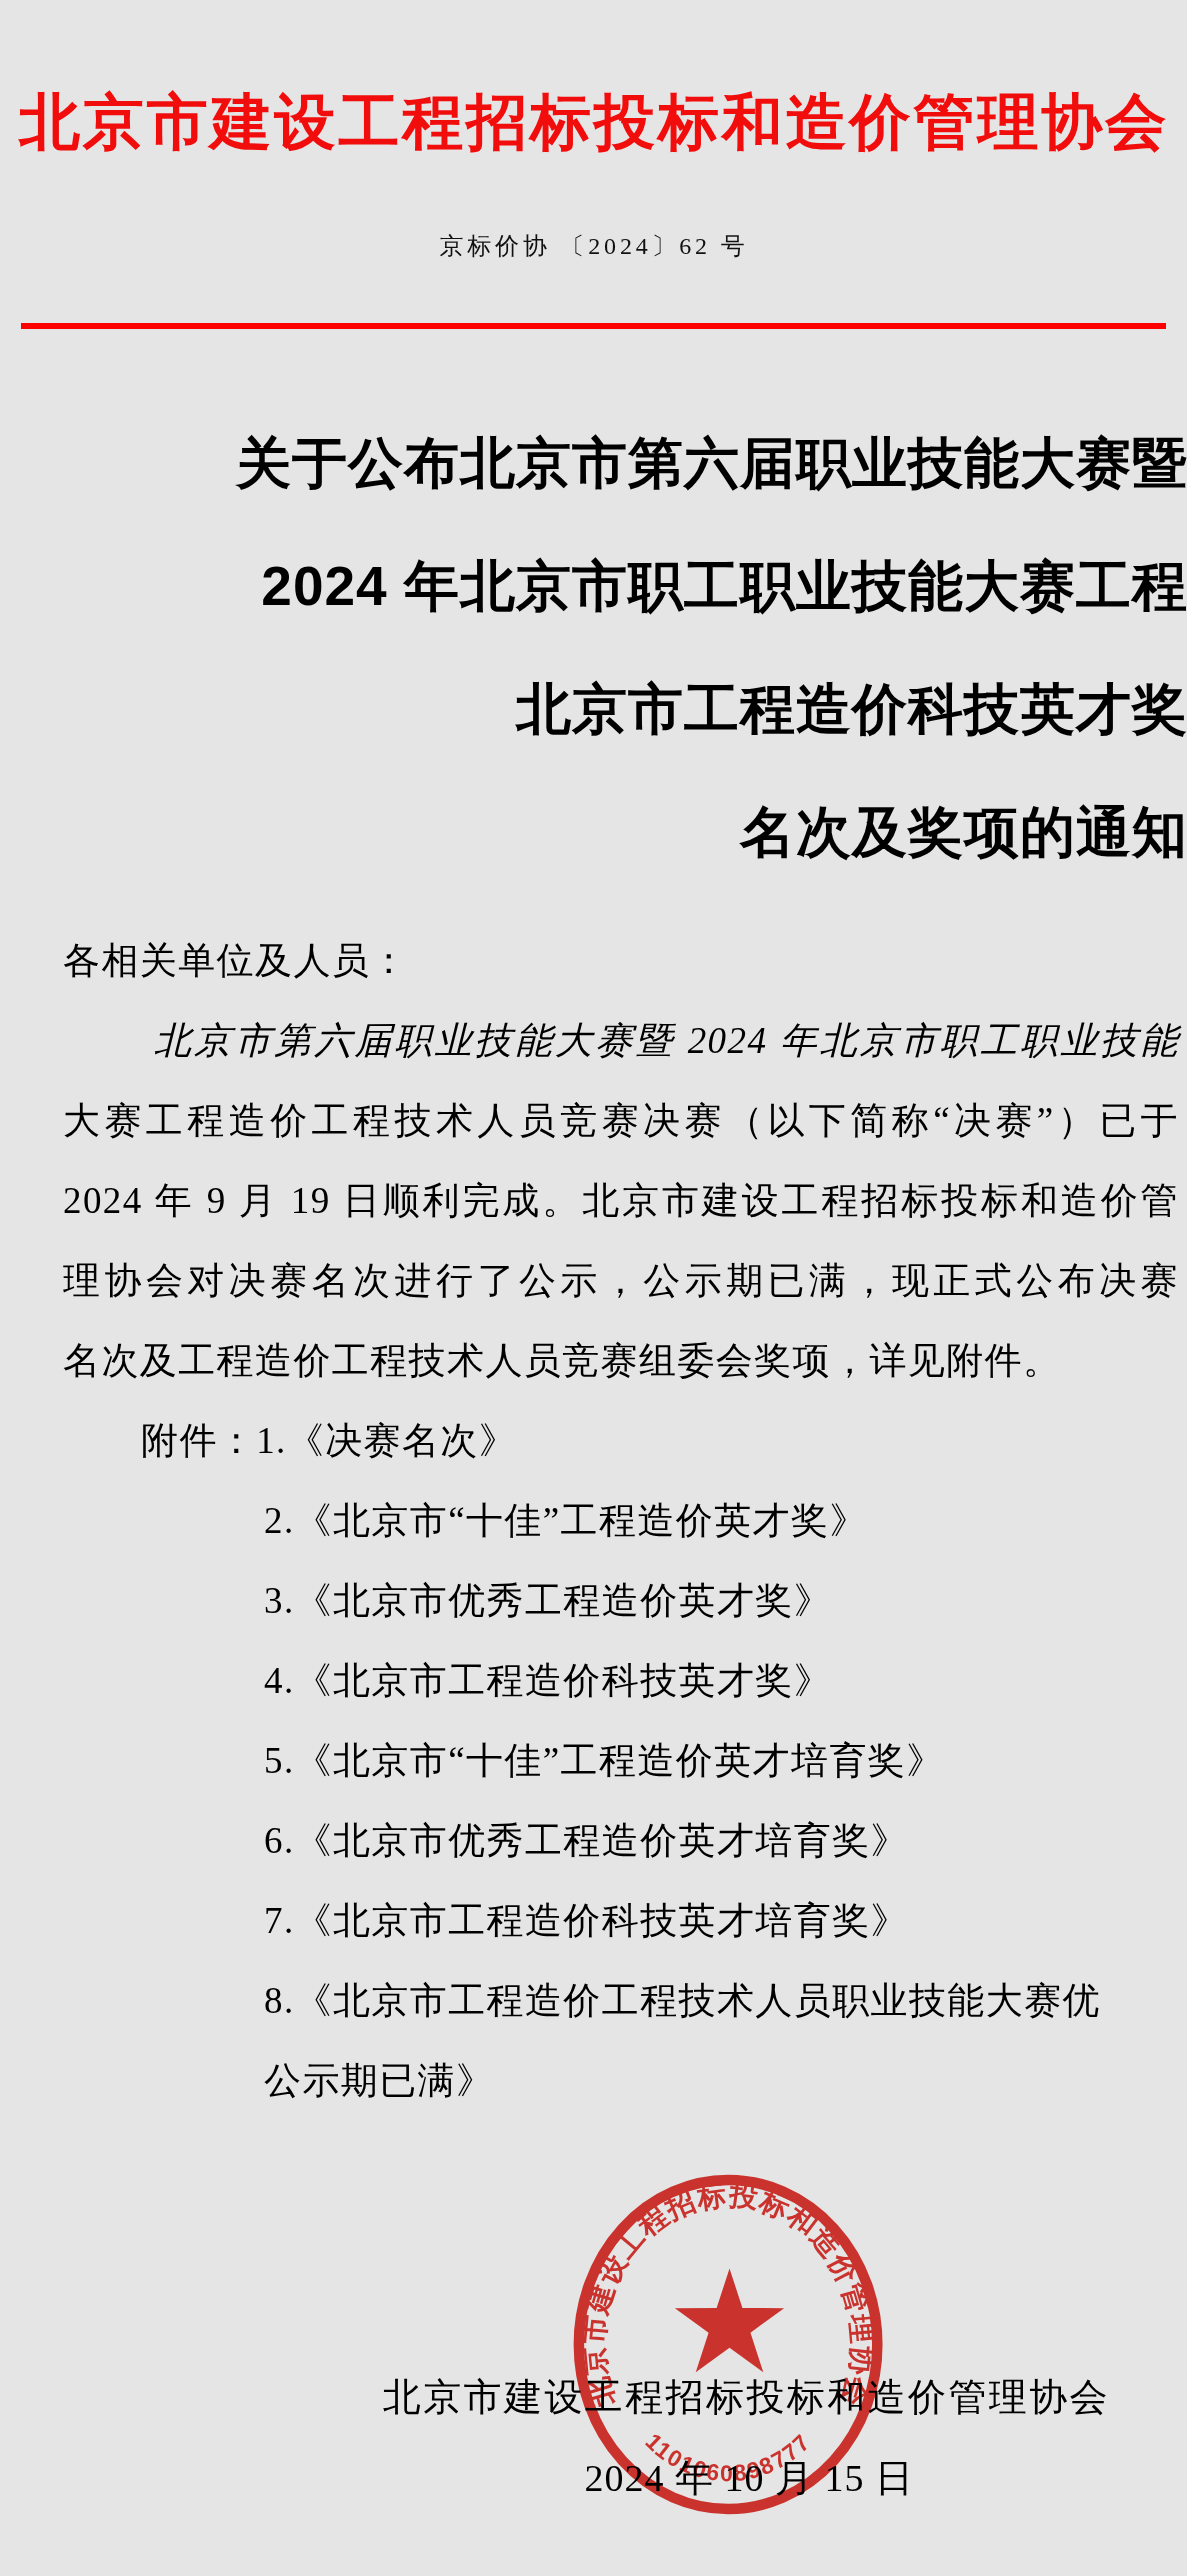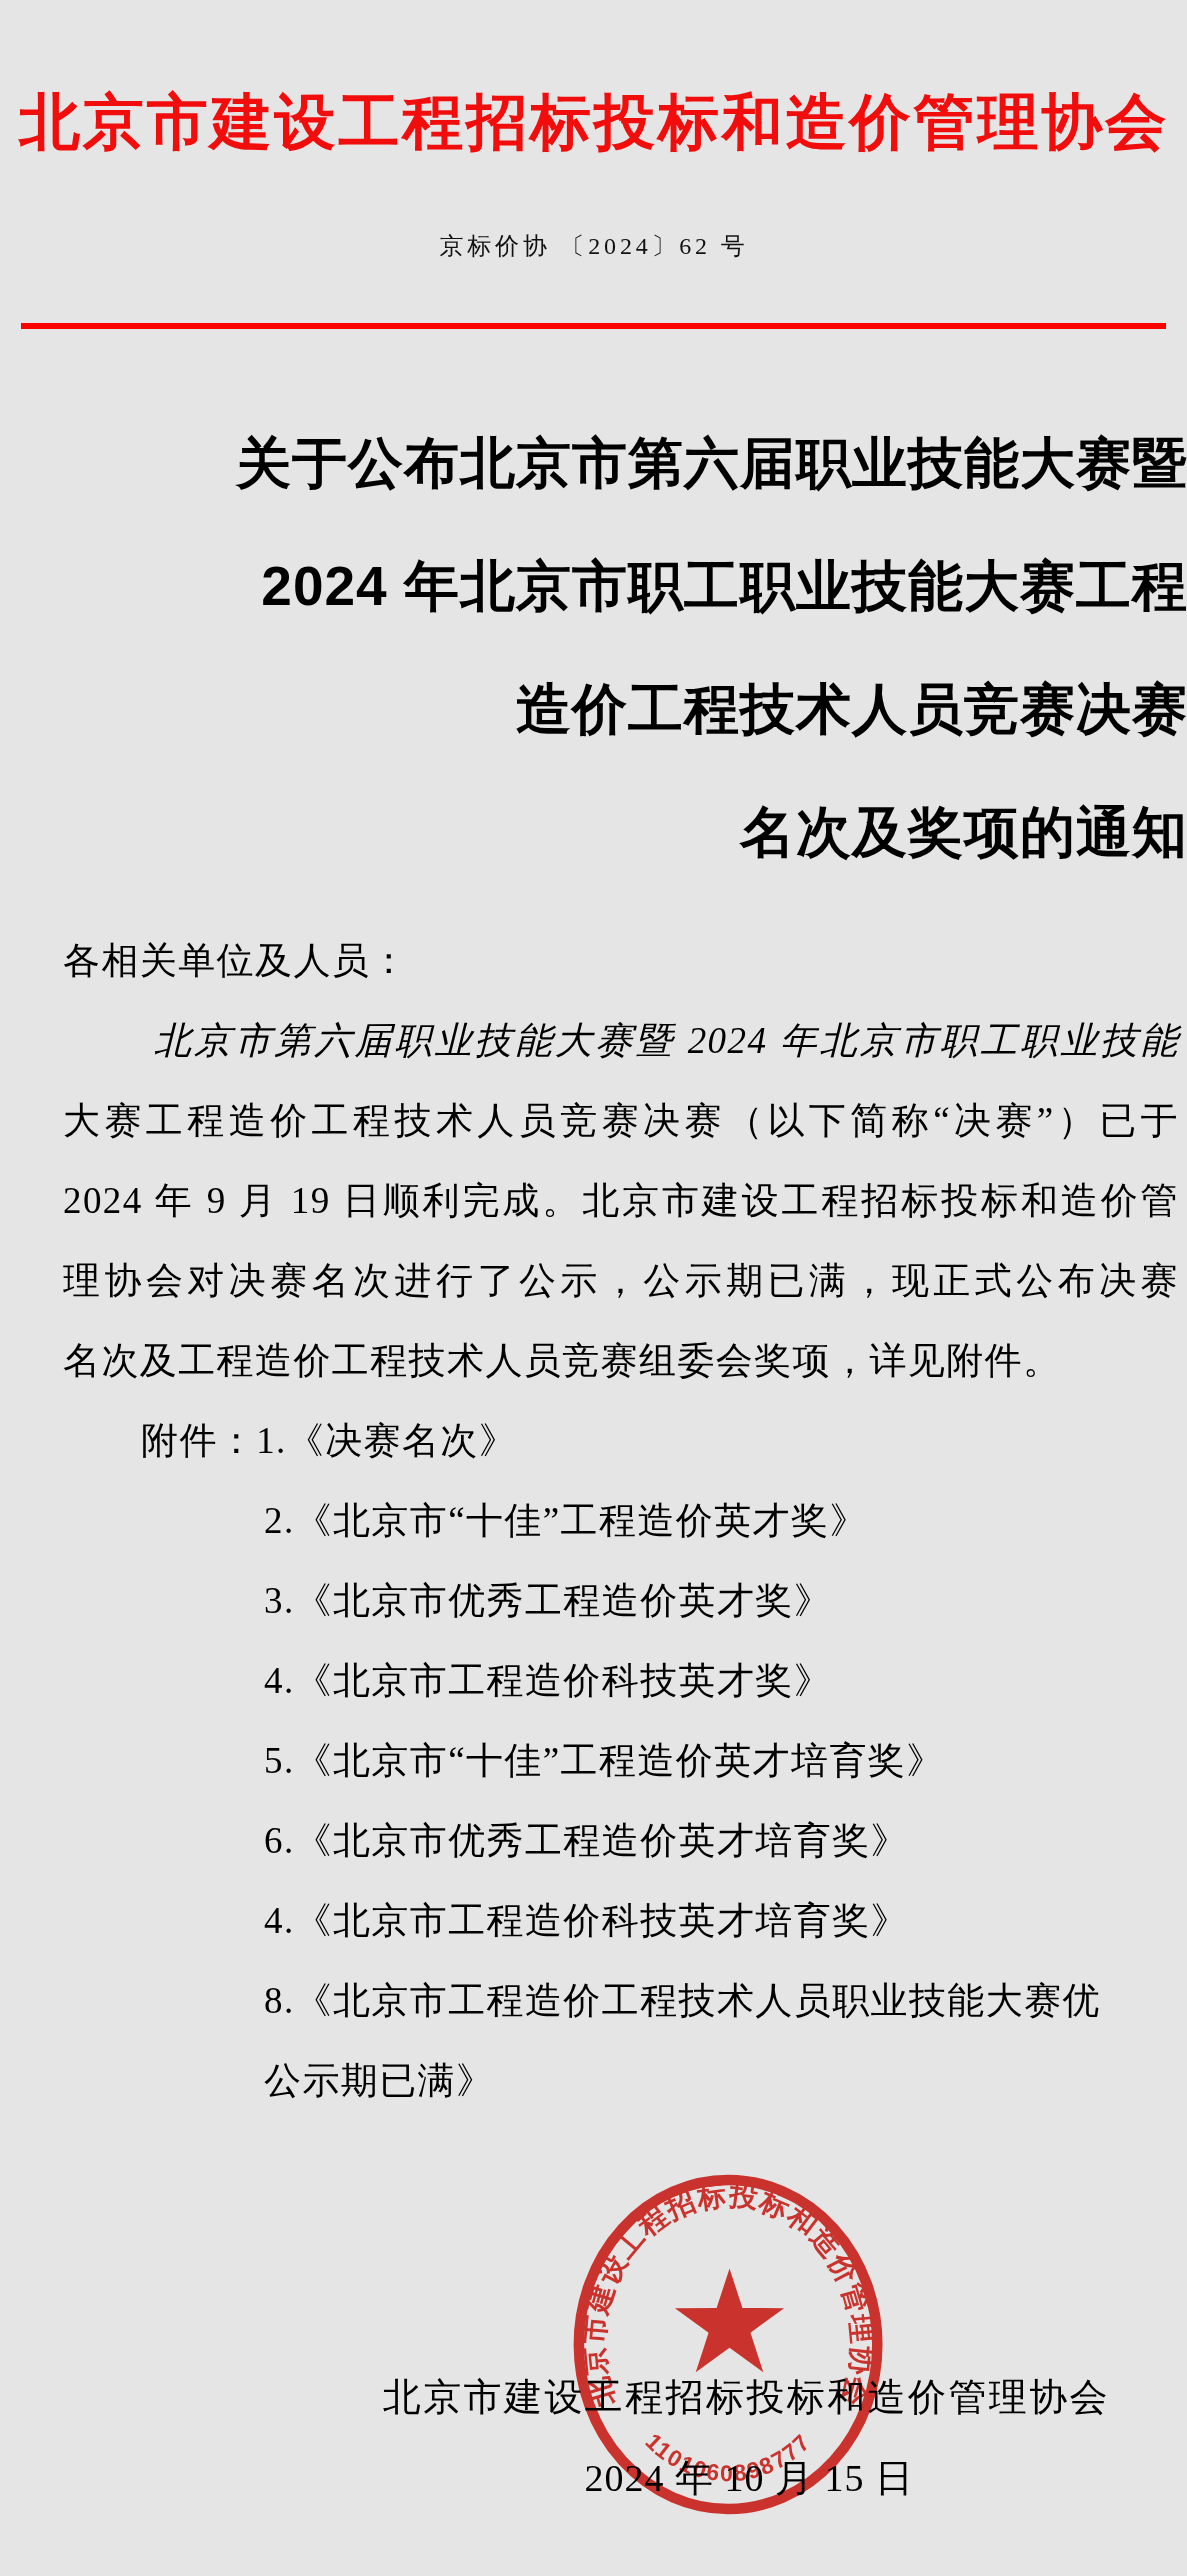--- a/index.html
+++ b/index.html
@@ -108,39 +108,39 @@
 
   <div class="org-title">北京市建设工程招标投标和造价管理协会</div>
 
   <div class="doc-number">京标价协 〔2024〕62 号</div>
 
   <div class="red-rule"></div>
 
   <div class="doc-title">
     <div class="line">关于公布北京市第六届职业技能大赛暨</div>
     <div class="line">2024 年北京市职工职业技能大赛工程</div>
-    <div class="line">造价工程技术人员竞赛决赛</div>
+    <div class="line">北京市工程造价科技英才奖</div>
     <div class="line">名次及奖项的通知</div>
   </div>
 
   <div class="body-block">
     <div class="line">各相关单位及人员：</div>
     <div class="just indent-para">北京市第六届职业技能大赛暨 2024 年北京市职工职业技能</div>
     <div class="just">大赛工程造价工程技术人员竞赛决赛（以下简称“决赛”）已于</div>
     <div class="just">2024 年 9 月 19 日顺利完成。北京市建设工程招标投标和造价管</div>
     <div class="just">理协会对决赛名次进行了公示，公示期已满，现正式公布决赛</div>
     <div class="line">名次及工程造价工程技术人员竞赛组委会奖项，详见附件。</div>
 
     <div class="line indent-att"><span>附件：</span><span>1.《决赛名次》</span></div>
     <div class="line indent-item">2.《北京市“十佳”工程造价英才奖》</div>
     <div class="line indent-item">3.《北京市优秀工程造价英才奖》</div>
     <div class="line indent-item">4.《北京市工程造价科技英才奖》</div>
     <div class="line indent-item">5.《北京市“十佳”工程造价英才培育奖》</div>
     <div class="line indent-item">6.《北京市优秀工程造价英才培育奖》</div>
-    <div class="line indent-item">4.《北京市工程造价科技英才培育奖》</div>
+    <div class="line indent-item">7.《北京市工程造价科技英才培育奖》</div>
     <div class="line indent-item">8.《北京市工程造价工程技术人员职业技能大赛优</div>
     <div class="line indent-item">公示期已满》</div>
   </div>
 
   <div class="signature">北京市建设工程招标投标和造价管理协会</div>
   <div class="sign-date">2024 年 10 月 15 日</div>
 
   <svg class="seal" viewBox="0 0 345 375" xmlns="http://www.w3.org/2000/svg">
     <ellipse cx="170.5" cy="187.5" rx="156" ry="172" fill="none" stroke="#de231b" stroke-width="11"></ellipse>
     <polygon fill="#de231b" points="172,108 185.5,149.4 229.1,149.5 193.9,175.1 207.3,216.5 172,191 136.7,216.5 150.1,175.1 114.9,149.5 158.5,149.4"></polygon>

